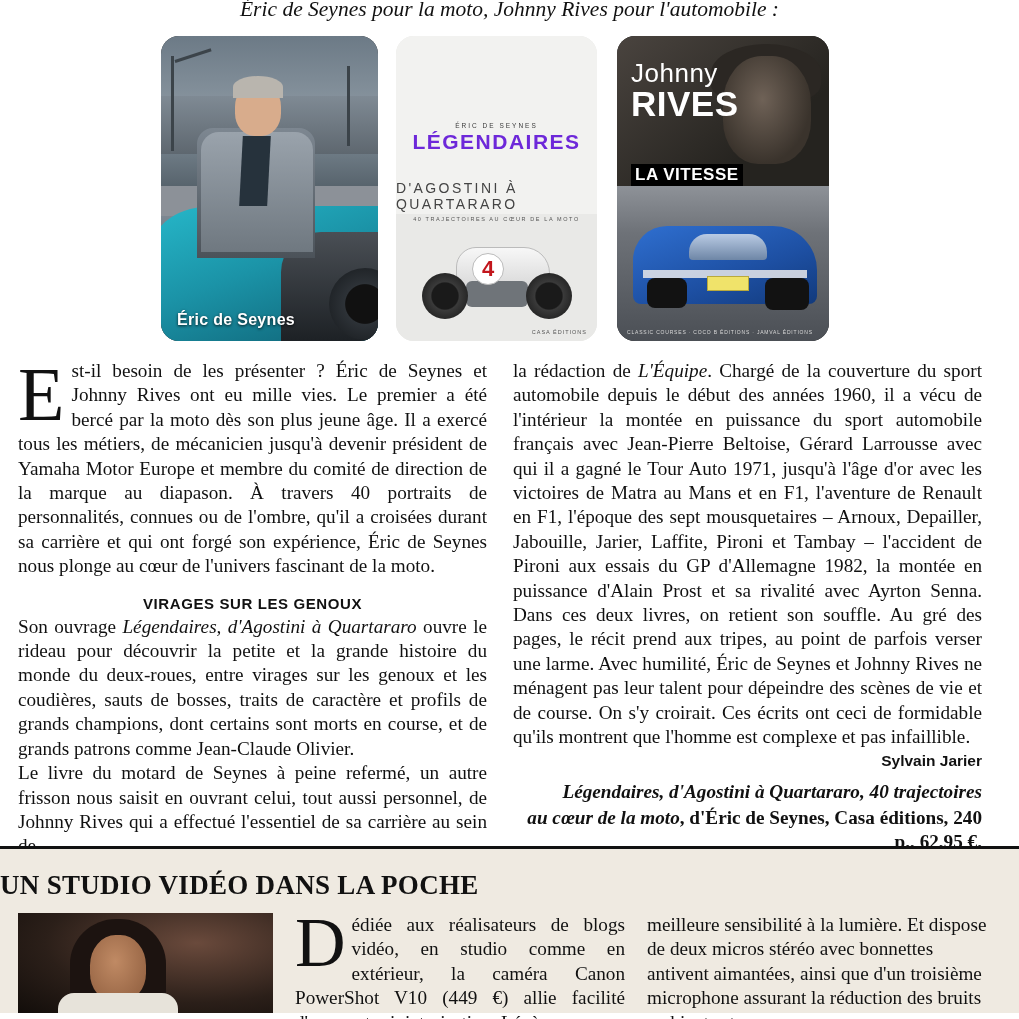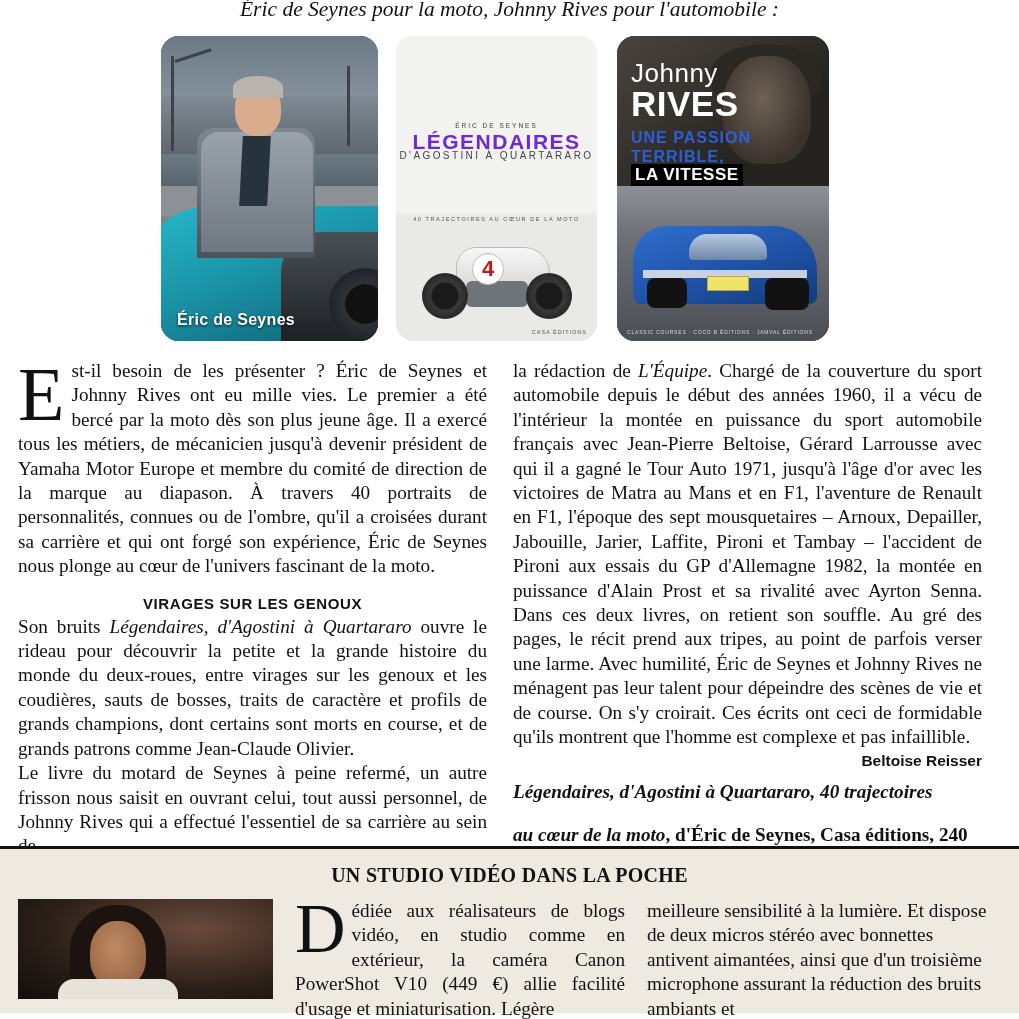--- a/index.html
+++ b/index.html
@@ -59,21 +59,21 @@
   #photo1 .caption{
     position:absolute;left:16px;bottom:12px;
     color:#fff;font-family:"Liberation Sans",sans-serif;font-weight:bold;
     font-size:16px;letter-spacing:.3px;text-shadow:0 1px 3px rgba(0,0,0,.8);
   }
   
   #photo2{left:396px;width:201px;height:305px;background:#e9e9e7;}
   #photo2 .b-top{position:absolute;left:0;top:0;width:100%;height:178px;background:#f2f2f0;}
   #photo2 .b-kicker{position:absolute;top:86px;width:100%;text-align:center;font-family:"Liberation Sans",sans-serif;font-size:6.5px;letter-spacing:2px;color:#3a3a3a;}
   #photo2 .b-title{position:absolute;top:94px;width:100%;text-align:center;font-family:"Liberation Sans",sans-serif;font-weight:bold;font-size:21px;letter-spacing:1.5px;color:#6d28d9;}
-  #photo2 .b-sub{position:absolute;top:114px;width:100%;text-align:center;font-family:"Liberation Sans",sans-serif;font-size:10px;letter-spacing:2.4px;color:#444;}
+  #photo2 .b-sub{position:absolute;top:144px;width:100%;text-align:left;font-family:"Liberation Sans",sans-serif;font-size:14px;letter-spacing:2.4px;color:#444;}
   #photo2 .b-sub2{position:absolute;top:180px;width:100%;text-align:center;font-family:"Liberation Sans",sans-serif;font-size:5.5px;letter-spacing:1.6px;color:#555;}
   #photo2 .m-bike{position:absolute;left:18px;top:205px;width:168px;height:78px;}
   #photo2 .m-fair{position:absolute;left:42px;top:6px;width:92px;height:46px;background:linear-gradient(#f7f7f7,#d4d4d4);border-radius:20px 26px 10px 10px;border:1px solid #bbb;}
   #photo2 .m-num{position:absolute;left:58px;top:12px;width:30px;height:30px;border-radius:50%;background:#fff;border:1px solid #bbb;color:#c2161c;font-family:"Liberation Sans",sans-serif;font-weight:bold;font-size:22px;text-align:center;line-height:30px;}
   #photo2 .m-w1{position:absolute;left:8px;top:32px;width:46px;height:46px;border-radius:50%;background:radial-gradient(circle,#1a1a1a 40%,#3a3a3a 44%,#111 100%);}
   #photo2 .m-w2{position:absolute;left:112px;top:32px;width:46px;height:46px;border-radius:50%;background:radial-gradient(circle,#1a1a1a 40%,#3a3a3a 44%,#111 100%);}
   #photo2 .m-eng{position:absolute;left:52px;top:40px;width:62px;height:26px;background:#6f7479;border-radius:6px;}
   #photo2 .b-foot{position:absolute;left:0;bottom:0;width:100%;height:20px;background:#e9e9e7;}
   #photo2 .b-ed{position:absolute;right:10px;bottom:6px;font-family:"Liberation Sans",sans-serif;font-size:5.5px;letter-spacing:1px;color:#555;}
   
@@ -135,45 +135,44 @@
     margin-top:2px;
   }
   .refs{
     margin-top:10px;
     font-size:14.6px;
     line-height:18.2px;
     font-family:"Liberation Serif", serif;
     font-weight:bold;
   }
   .refs .it{font-style:italic;}
-  .refs p{margin:0 0 19px 0;text-align:left;}
+  .refs p{margin:0 0 2px 0;text-align:right;}
 
   
   .hr-sep{
     position:absolute;left:0;right:0;top:852px;height:3px;background:#111;
   }
   .bottom{
     position:absolute;left:0;top:855px;width:1019px;height:164px;
     background:#efeae1;
   }
   .kicker{
     text-align:center;
     font-family:"Liberation Sans", sans-serif;
     font-weight:bold;
     font-size:12.5px;
     letter-spacing:1.6px;
     margin-top:12px;
   }
   .bigtitle{
-    text-align:center;
-    font-family:"Liberation Serif", serif;
-    font-weight:bold;
-    font-size:20px;
+    font-family:"Liberation Serif", serif;
+    font-weight:bold;
+    font-size:27px;
     letter-spacing:.3px;
-    margin-top:15px;
+    margin-top:21px;
   }
   .bottom-body{
     position:relative;
     margin-top:12px;
     display:flex;
     padding:0 22px 0 18px;
     gap:22px;
   }
   .bphoto{
     width:255px;height:100px;background:#1a1512;position:relative;overflow:hidden;
@@ -238,21 +237,20 @@
       <div class="b-ed">CASA ÉDITIONS</div>
     </div>
 
     <div class="photo" id="photo3">
       <div class="jr-photo">
         <div class="jr-hair"></div>
         <div class="jr-face"></div>
       </div>
       <div class="jr-t1">Johnny</div>
       <div class="jr-t2">RIVES</div>
-      <div class="jr-t3">UNE PASSION TERRIBLE,</div>
       <div class="jr-t4">LA VITESSE</div>
       <div class="jr-track"></div>
       <div class="jr-car">
         <div class="jr-wind"></div>
         <div class="jr-stripe"></div>
         <div class="jr-wh1"></div>
         <div class="jr-wh2"></div>
         <div class="jr-plate"></div>
       </div>
       <div class="jr-credit">CLASSIC COURSES · COCO B ÉDITIONS · JAMVAL ÉDITIONS</div>
@@ -260,29 +258,29 @@
 
   </div>
 
   <div class="cols">
 
     <div class="col">
       <p class="dropcap-p"><span class="dropcap">E</span><span>st-il besoin de les présenter ? Éric de Seynes et Johnny Rives ont eu mille vies. Le premier a été bercé par la moto dès son plus jeune âge. Il a exercé tous les métiers, de mécanicien jusqu'à devenir président de Yamaha Motor Europe et membre du comité de direction de la marque au diapason. À travers 40 portraits de personnalités, connues ou de l'ombre, qu'il a croisées durant sa carrière et qui ont forgé son expérience, Éric de Seynes nous plonge au cœur de l'univers fascinant de la moto.</span></p>
 
       <div class="subhead">VIRAGES SUR LES GENOUX</div>
 
-      <p><span>Son bruits </span><span class="it">Légendaires, d'Agostini à Quartararo</span><span> ouvre le rideau pour découvrir la petite et la grande histoire du monde du deux-roues, entre virages sur les genoux et les coudières, sauts de bosses, traits de caractère et profils de grands champions, dont certains sont morts en course, et de grands patrons comme Jean-Claude Olivier.</span></p>
+      <p><span>Son ouvrage </span><span class="it">Légendaires, d'Agostini à Quartararo</span><span> ouvre le rideau pour découvrir la petite et la grande histoire du monde du deux-roues, entre virages sur les genoux et les coudières, sauts de bosses, traits de caractère et profils de grands champions, dont certains sont morts en course, et de grands patrons comme Jean-Claude Olivier.</span></p>
 
       <p><span>Le livre du motard de Seynes à peine refermé, un autre frisson nous saisit en ouvrant celui, tout aussi personnel, de Johnny Rives qui a effectué l'essentiel de sa carrière au sein de</span></p>
     </div>
 
     <div class="col">
       <p><span>la rédaction de </span><span class="it">L'Équipe</span><span>. Chargé de la couverture du sport automobile depuis le début des années 1960, il a vécu de l'intérieur la montée en puissance du sport automobile français avec Jean-Pierre Beltoise, Gérard Larrousse avec qui il a gagné le Tour Auto 1971, jusqu'à l'âge d'or avec les victoires de Matra au Mans et en F1, l'aventure de Renault en F1, l'époque des sept mousquetaires – Arnoux, Depailler, Jabouille, Jarier, Laffite, Pironi et Tambay – l'accident de Pironi aux essais du GP d'Allemagne 1982, la montée en puissance d'Alain Prost et sa rivalité avec Ayrton Senna. Dans ces deux livres, on retient son souffle. Au gré des pages, le récit prend aux tripes, au point de parfois verser une larme. Avec humilité, Éric de Seynes et Johnny Rives ne ménagent pas leur talent pour dépeindre des scènes de vie et de course. On s'y croirait. Ces écrits ont ceci de formidable qu'ils montrent que l'homme est complexe et pas infaillible.</span></p>
 
-      <div class="byline">Beltoise Reisser</div>
+      <div class="byline">Sylvain Jarier</div>
 
       <div class="refs">
         <p><span class="it">Légendaires, d'Agostini à Quartararo, 40 trajectoires</span><span></span></p>
         <p><span class="it">au cœur de la moto</span><span>, d'Éric de Seynes, Casa éditions, 240 p., 62,95 €.</span></p>
         <p><span class="it">Johnny Rives. Une passion terrible, la vitesse</span><span>, de Johnny Rives, coédition</span></p>
         <p><span>Classic Courses, Coco B éditions et Jamval éditions, 256 p., 29 €.</span></p>
       </div>
     </div>
 
   </div>

